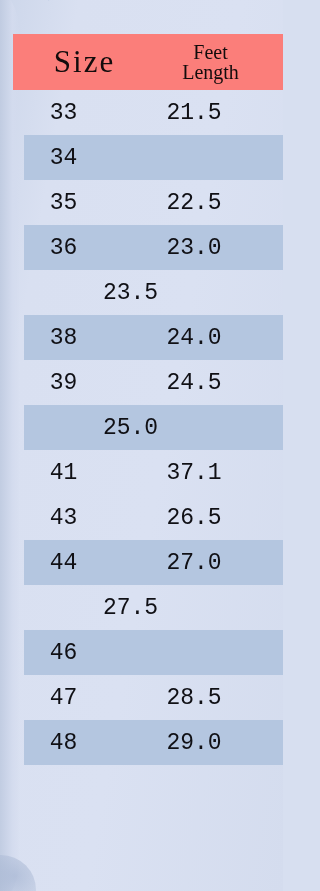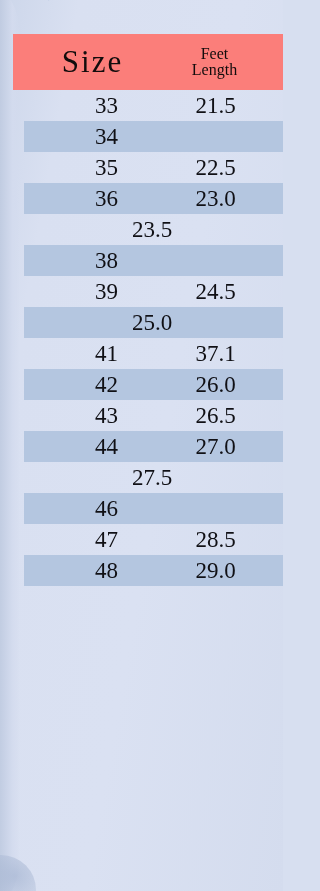--- a/index.html
+++ b/index.html
@@ -69,45 +69,44 @@
   }
   .header-cell {
     color: #120c0c;
     text-align: center;
     line-height: 1.02;
   }
   .header-cell.size {
     flex: 0 0 127px;
     font-size: 31px;
     letter-spacing: 2px;
-    padding-left: 16px;
+    padding-left: 8px;
   }
   .header-cell.feet {
     flex: 1 1 auto;
-    font-size: 16px;
+    font-size: 20px;
     padding-right: 10px;
   }
   .header-cell.feet .ln { display: block; }
 
   
   .rows {
     position: absolute;
     left: 0;
     right: 0;
     top: 90px;
   }
   .data-row {
     position: relative;
-    height: 31px;
+    height: 45px;
     display: flex;
     align-items: center;
-    font-family: Liberation Serif, serif;
+    font-family: Liberation Mono, monospace;
     font-size: 23px;
     color: #101015;
-    padding-left: 43px;
   }
   .data-row.striped::before {
     content: "";
     position: absolute;
     left: 24px;
     right: 0;
     top: 0;
     bottom: 0;
     background: #b4c6e0;
   }
@@ -150,35 +149,32 @@
       </div>
       <div class="data-row striped">
         <div class="cell size-col">36</div>
         <div class="cell feet-col">23.0</div>
       </div>
       <div class="data-row">
         <div class="cell feet-col">23.5</div>
       </div>
       <div class="data-row striped">
         <div class="cell size-col">38</div>
+        <div class="cell feet-col">24.0</div>
       </div>
       <div class="data-row">
         <div class="cell size-col">39</div>
         <div class="cell feet-col">24.5</div>
       </div>
       <div class="data-row striped">
         <div class="cell feet-col">25.0</div>
       </div>
       <div class="data-row">
         <div class="cell size-col">41</div>
         <div class="cell feet-col">37.1</div>
-      </div>
-      <div class="data-row striped">
-        <div class="cell size-col">42</div>
-        <div class="cell feet-col">26.0</div>
       </div>
       <div class="data-row">
         <div class="cell size-col">43</div>
         <div class="cell feet-col">26.5</div>
       </div>
       <div class="data-row striped">
         <div class="cell size-col">44</div>
         <div class="cell feet-col">27.0</div>
       </div>
       <div class="data-row">

